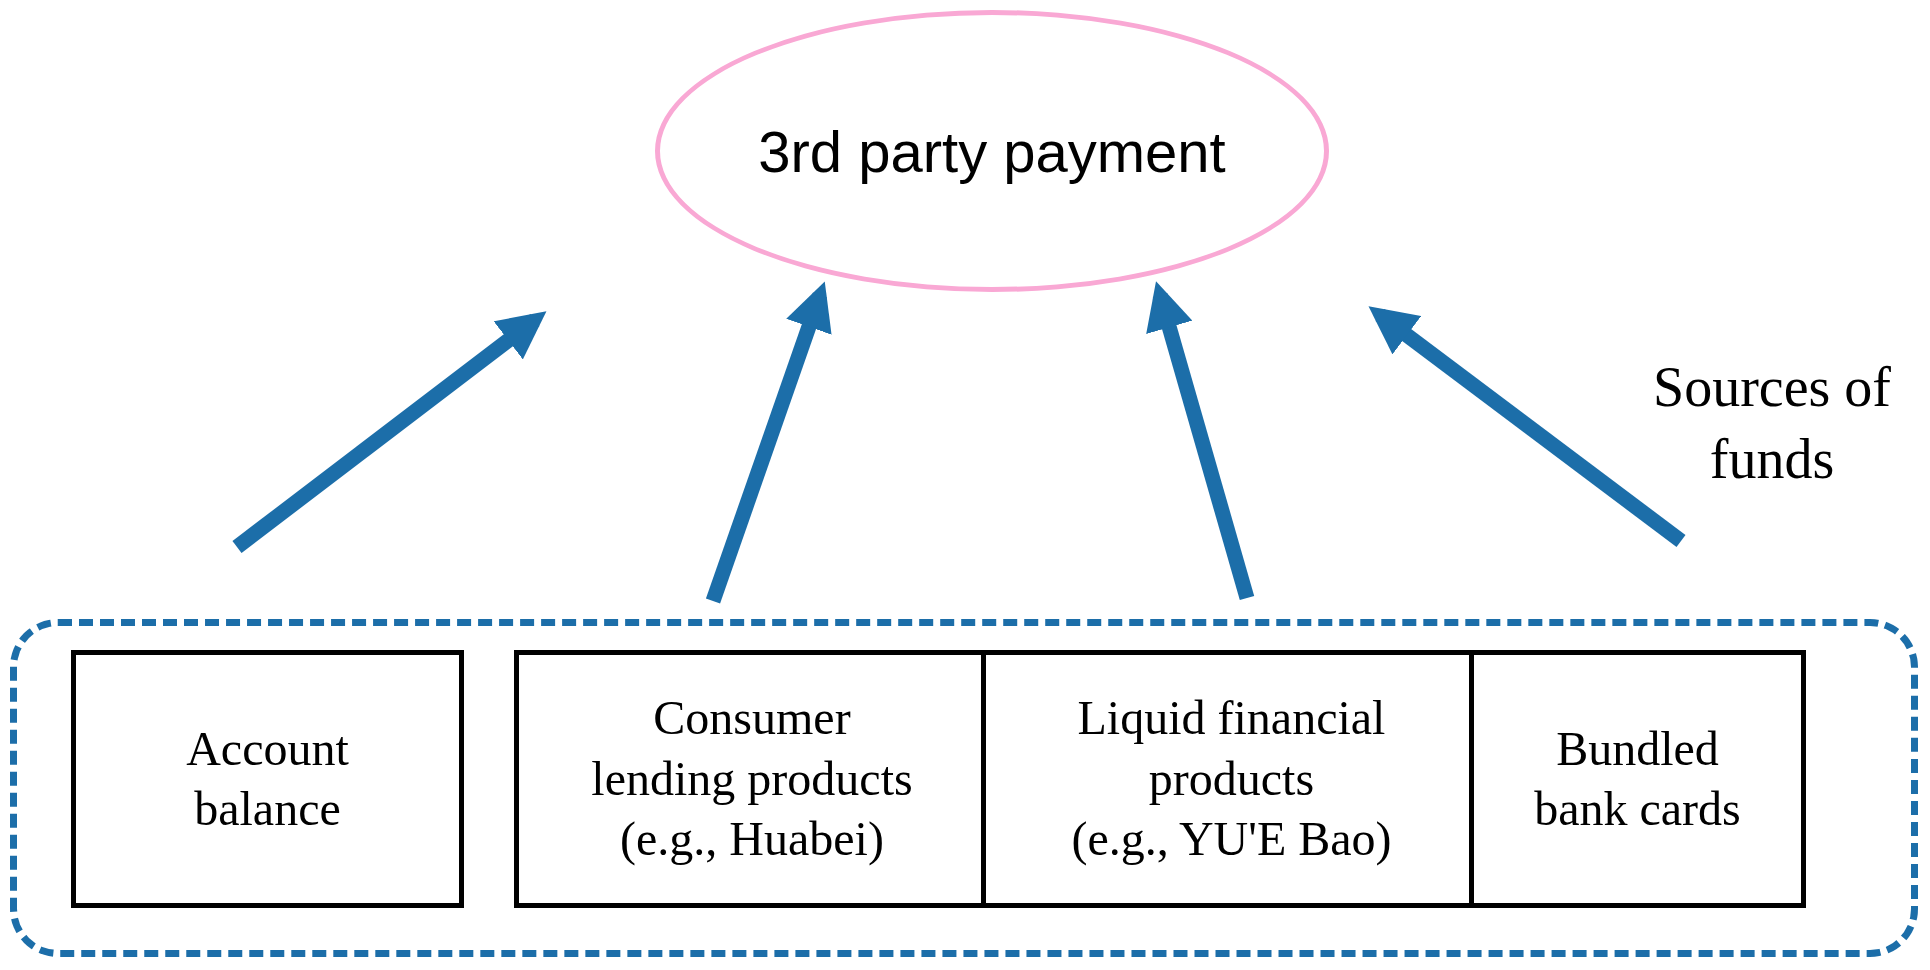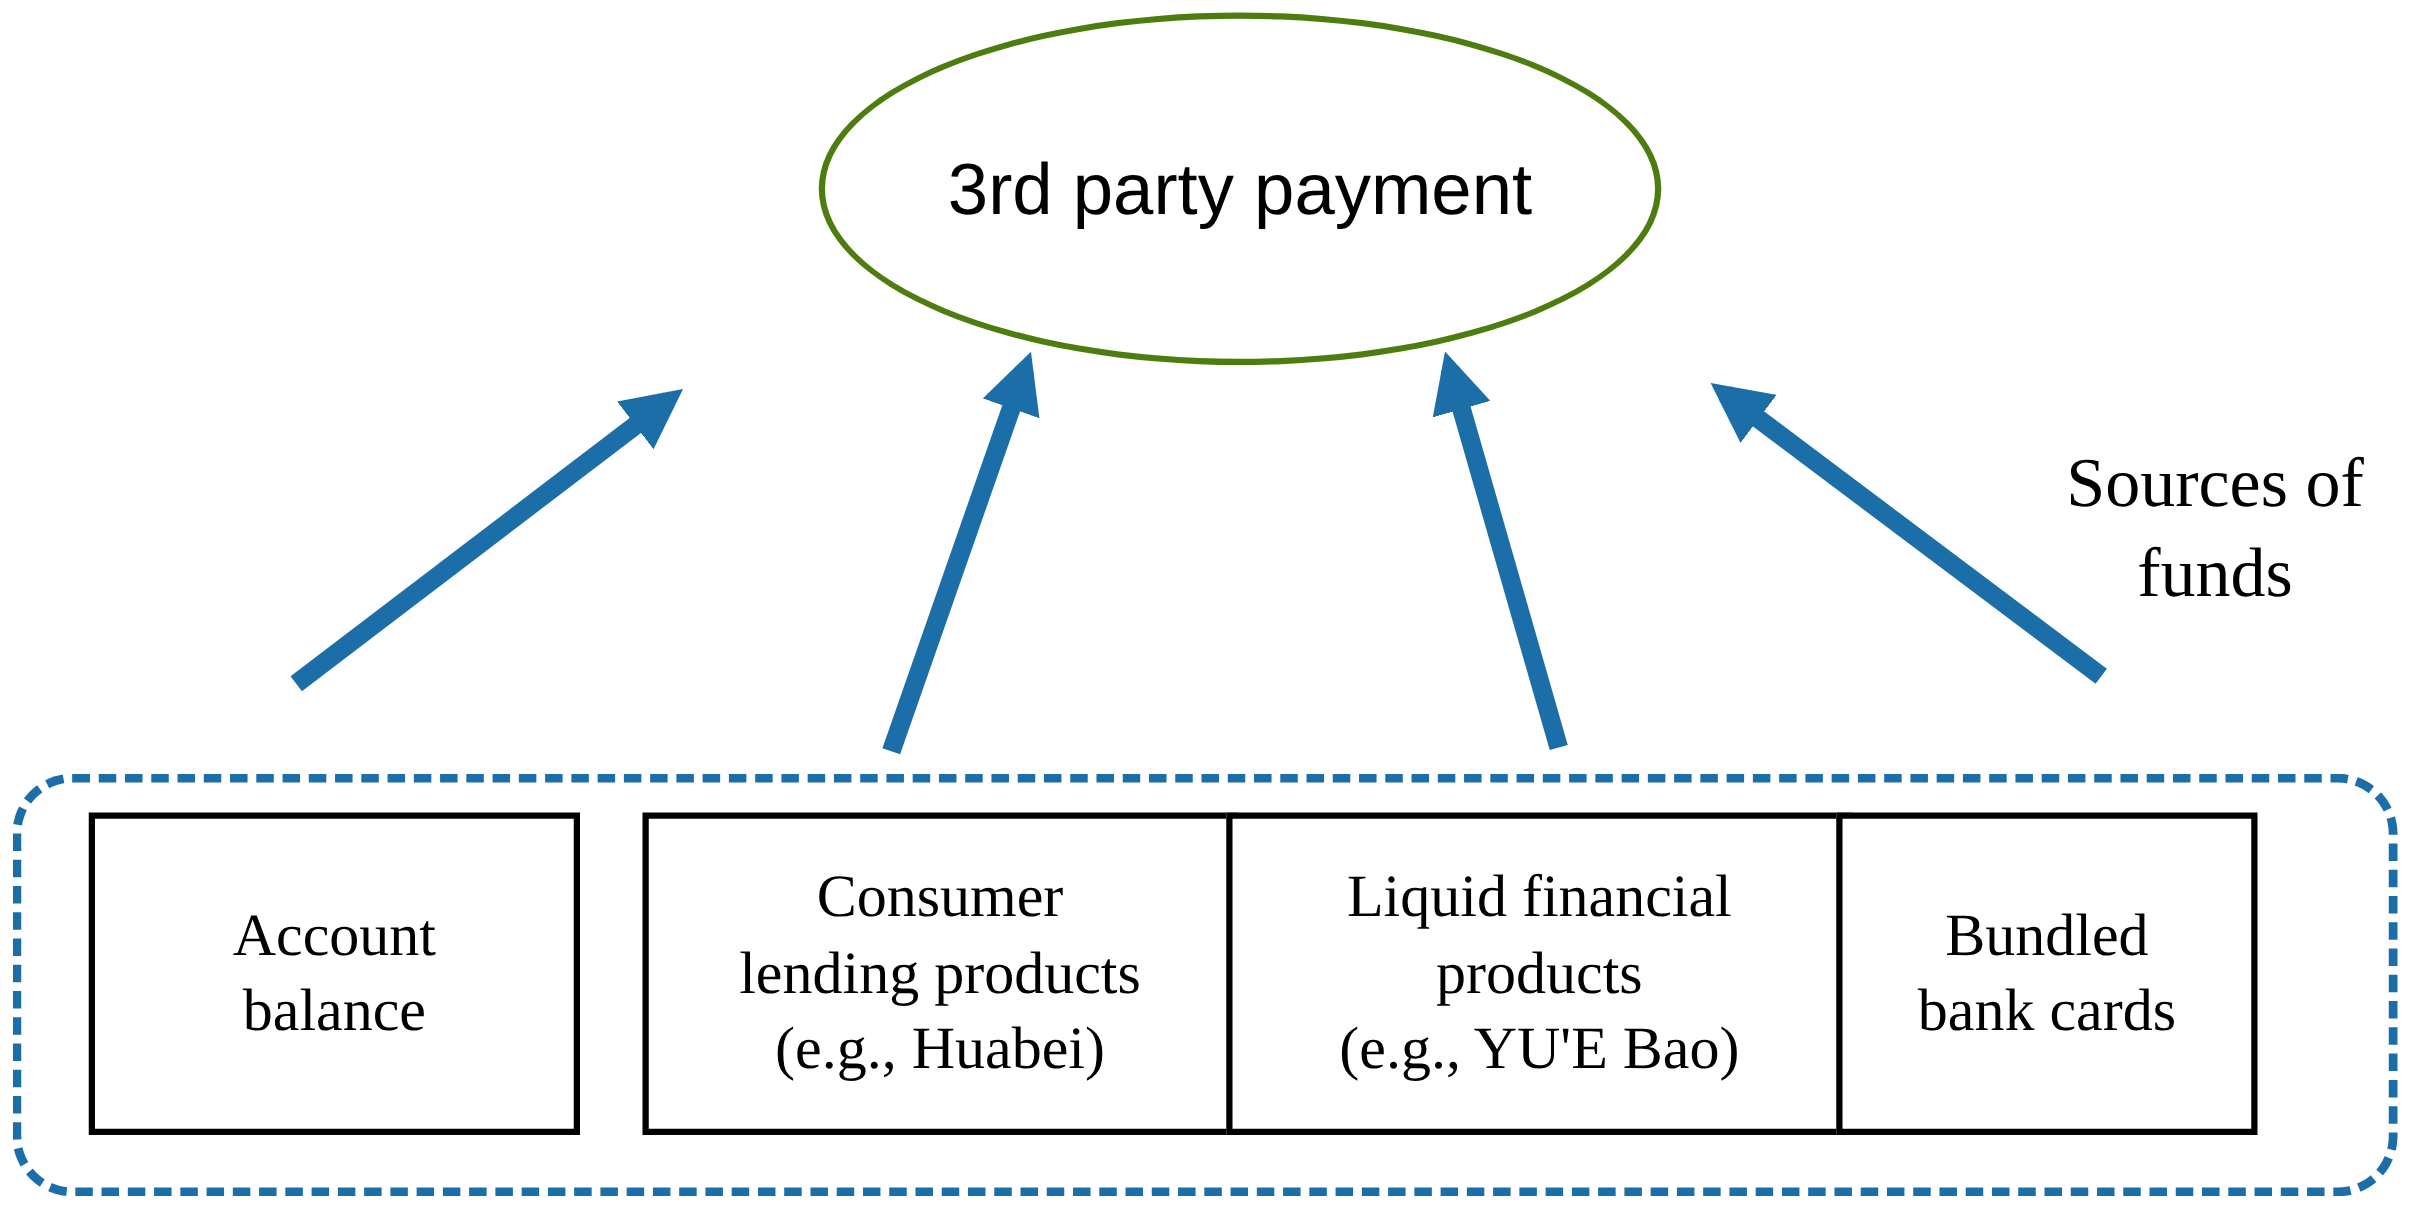--- a/index.html
+++ b/index.html
@@ -22,21 +22,21 @@
     width: 1930px;
     height: 970px;
     pointer-events: none;
   }
   .ellipse {
     position: absolute;
     left: 655px;
     top: 10px;
     width: 674px;
     height: 282px;
-    border: 5px solid #4d7c0f;
+    border: 5px solid #f9a8d4;
     border-radius: 50%;
     background: #ffffff;
     display: flex;
     align-items: center;
     justify-content: center;
   }
   .ellipse span {
     font-family: "Liberation Sans", sans-serif;
     font-size: 58px;
     color: #000000;

